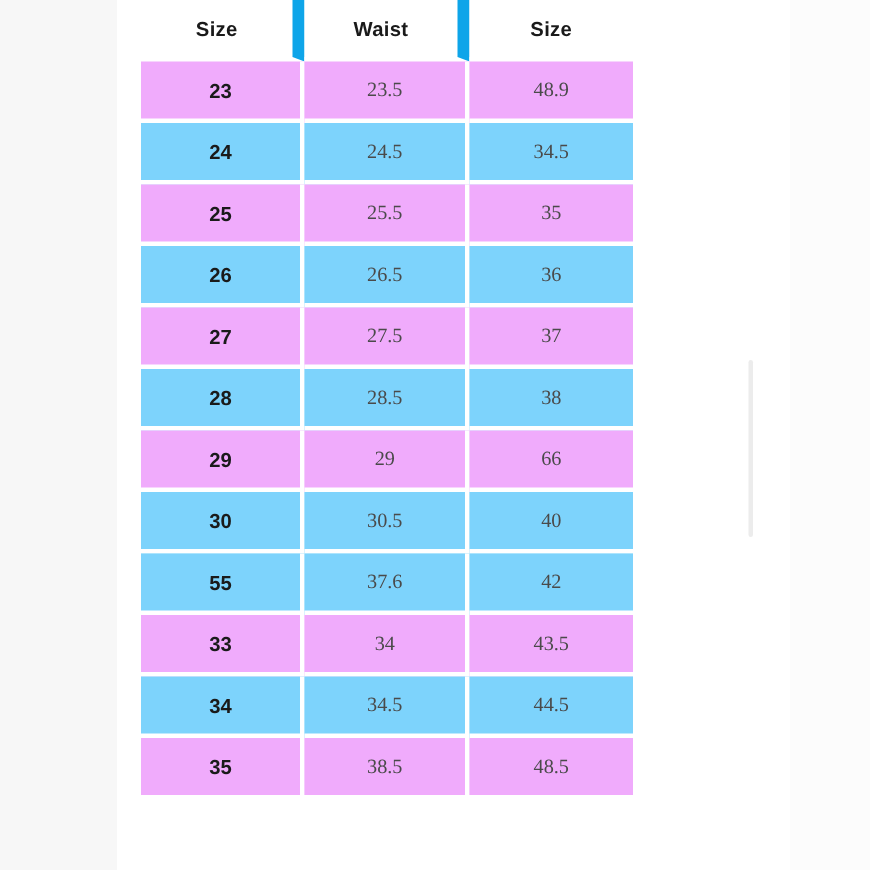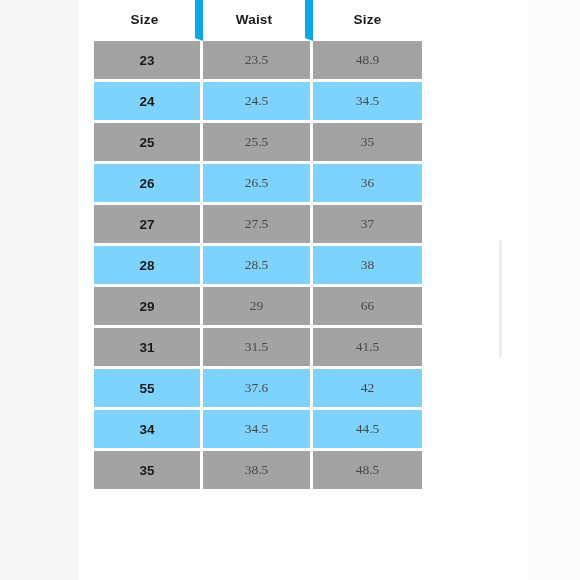--- a/index.html
+++ b/index.html
@@ -80,21 +80,21 @@
   #size-chart thead th:last-child { border-right: 0; }
 
   #size-chart tbody td {
     font-size: 13.5px;
     border-right: 3px solid #ffffff;
     border-bottom: 3px solid #ffffff;
   }
   #size-chart tbody td:last-child { border-right: 0; }
   #size-chart tbody tr:last-child td { border-bottom: 0; }
 
-  #size-chart tbody tr.shaded td { background: #a3a3a3; }
+  #size-chart tbody tr.shaded td { background: #f0abfc; }
   #size-chart tbody tr.plain  td { background: #7dd3fc; }
 
   #size-chart td.cell-size {
     font-weight: bold;
     color: #1a1a1a;
   }
   #size-chart td.cell-waist,
   #size-chart td.cell-hips {
     font-weight: normal;
     color: #4a4a4a;
@@ -163,30 +163,35 @@
     <tr class="plain">
       <td class="cell-size">28</td>
       <td class="cell-waist">28.5</td>
       <td class="cell-hips">38</td>
     </tr>
     <tr class="shaded">
       <td class="cell-size">29</td>
       <td class="cell-waist">29</td>
       <td class="cell-hips">66</td>
     </tr>
-    <tr class="shaded">
-      <td class="cell-size">31</td>
-      <td class="cell-waist">31.5</td>
-      <td class="cell-hips">41.5</td>
+    <tr class="plain">
+      <td class="cell-size">30</td>
+      <td class="cell-waist">30.5</td>
+      <td class="cell-hips">40</td>
     </tr>
     <tr class="plain">
       <td class="cell-size">55</td>
       <td class="cell-waist">37.6</td>
       <td class="cell-hips">42</td>
     </tr>
+    <tr class="shaded">
+      <td class="cell-size">33</td>
+      <td class="cell-waist">34</td>
+      <td class="cell-hips">43.5</td>
+    </tr>
     <tr class="plain">
       <td class="cell-size">34</td>
       <td class="cell-waist">34.5</td>
       <td class="cell-hips">44.5</td>
     </tr>
     <tr class="shaded">
       <td class="cell-size">35</td>
       <td class="cell-waist">38.5</td>
       <td class="cell-hips">48.5</td>
     </tr>

